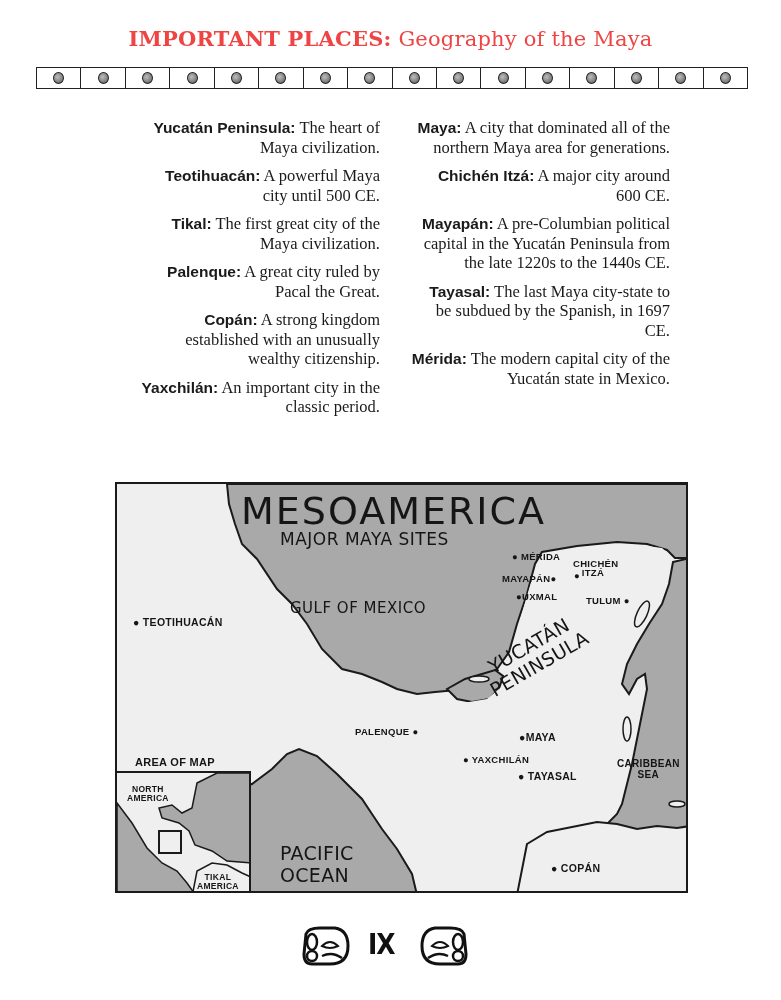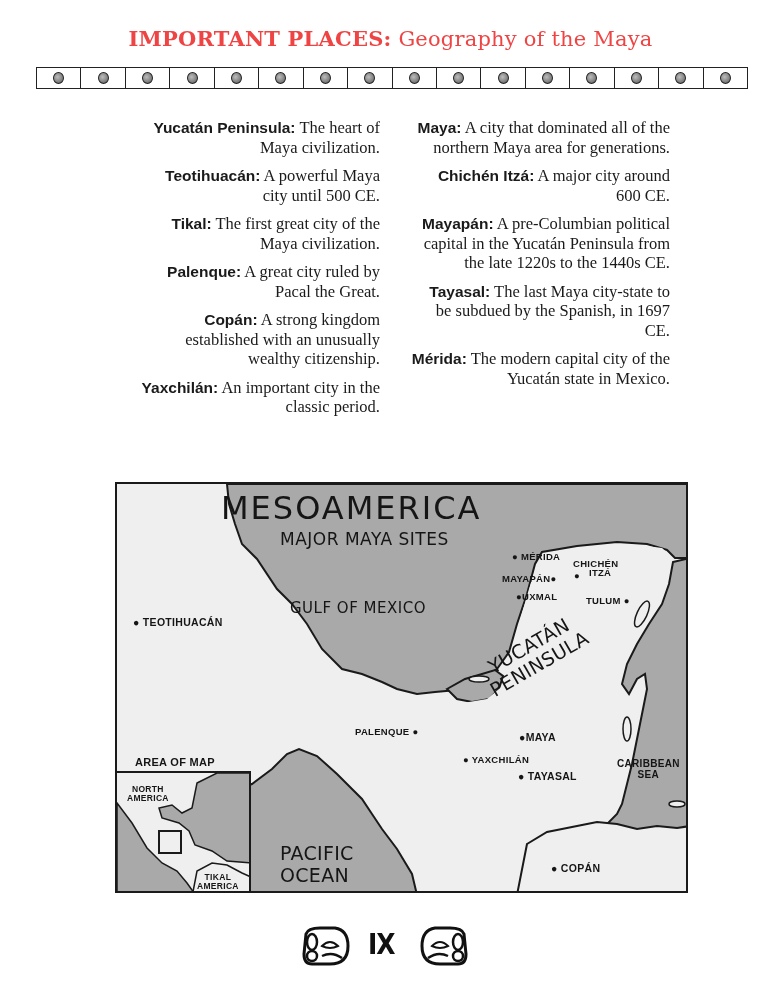--- a/index.html
+++ b/index.html
@@ -127,35 +127,35 @@
       <path d="M0,30 L15,50 L30,75 L45,90 L60,98 L70,110 L80,124 L0,124 Z" fill="#a9a9a9" stroke="#1a1a1a" stroke-width="1.5"></path>
       <path d="M80,10 L100,0 L134,0 L134,90 L110,88 L95,78 L78,72 L72,58 L62,50 L45,45 L42,35 L55,32 L65,40 L75,35 L78,20 Z" fill="#a9a9a9" stroke="#1a1a1a" stroke-width="1.5"></path>
       <rect x="42" y="58" width="22" height="22" fill="none" stroke="#1a1a1a" stroke-width="2"></rect>
       <path d="M75,124 L80,98 L95,90 L110,92 L125,100 L134,104 L134,124 Z" fill="#efefef" stroke="#1a1a1a" stroke-width="1.5"></path>
     </svg>
     <span class="lbl" style="left:10px; top:12px; font-size:8.5px; line-height:9px; text-align:center;"><span>NORTH</span><br><span>AMERICA</span></span>
     <span class="lbl" style="left:80px; top:100px; font-size:8.5px; line-height:9px; text-align:center;"><span>TIKAL</span><br><span>AMERICA</span></span>
   </div>
   <span class="lbl" style="left:18px; top:272px; font-size:11px;">AREA OF MAP</span>
 
-  <span class="lbl big" style="left:104px; top:5px; font-size:32px; letter-spacing:2px;">MESOAMERICA</span>
+  <span class="lbl big" style="left:124px; top:5px; font-size:38px; letter-spacing:2px;">MESOAMERICA</span>
   <span class="lbl big" style="left:163px; top:45px; font-size:17px; letter-spacing:0.5px;">MAJOR MAYA SITES</span>
 
   <span class="lbl big" style="left:173px; top:115px; font-size:15px; letter-spacing:0.5px;">GULF OF MEXICO</span>
   <span class="lbl big" style="left:163px; top:358px; font-size:19px; text-align:left; line-height:22px;"><span>PACIFIC</span><br><span>OCEAN</span></span>
   <span class="lbl" style="left:500px; top:274px; font-size:10px; text-align:center; line-height:11px;"><span>CARIBBEAN</span><br><span>SEA</span></span>
 
   <span class="lbl big" style="left:362px; top:150px; font-size:19px; line-height:21px; text-align:center; transform:rotate(-30deg);"><span>YUCATÁN</span><br><span>PENINSULA</span></span>
 
   <span class="lbl" style="left:16px; top:132px;">● <span>TEOTIHUACÁN</span></span>
   <span class="lbl" style="left:395px; top:67px; font-size:9.5px;">● <span>MÉRIDA</span></span>
   <span class="lbl" style="left:385px; top:89px; font-size:9.5px;"><span>MAYAPÁN</span>●</span>
   <span class="lbl" style="left:399px; top:107px; font-size:9.5px;">●<span>UXMAL</span></span>
   <span class="lbl" style="left:457px; top:86px; font-size:9.5px;">●</span>
-  <span class="lbl" style="left:456px; top:75px; font-size:9.5px; line-height:9px; text-align:center;"><span>CHICHÉN</span><br>&nbsp;&nbsp;&nbsp;<span>ITZÁ</span></span>
+  <span class="lbl" style="left:456px; top:75px; font-size:9.5px; line-height:9px; text-align:left;"><span>CHICHÉN</span><br>&nbsp;&nbsp;&nbsp;<span>ITZÁ</span></span>
   <span class="lbl" style="left:469px; top:111px; font-size:9.5px;"><span>TULUM</span> ●</span>
   <span class="lbl" style="left:238px; top:242px; font-size:9.5px;"><span>PALENQUE</span> ●</span>
   <span class="lbl" style="left:402px; top:247px;">●<span>MAYA</span></span>
   <span class="lbl" style="left:346px; top:270px; font-size:9.5px;">● <span>YAXCHILÁN</span></span>
   <span class="lbl" style="left:401px; top:286px;">● <span>TAYASAL</span></span>
   <span class="lbl" style="left:434px; top:378px;">● <span>COPÁN</span></span>
 </div>
 
 <div class="footer">
   <svg class="glyph" style="left:300px;" width="50" height="40" viewBox="0 0 50 40">

